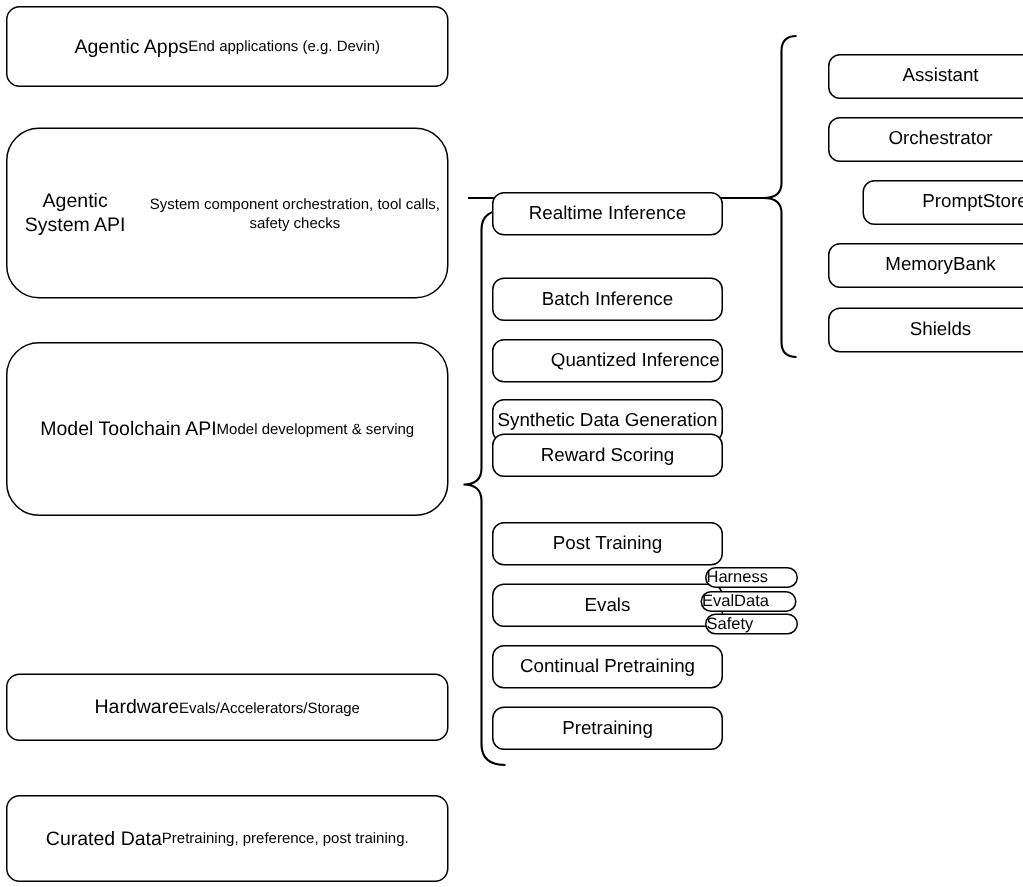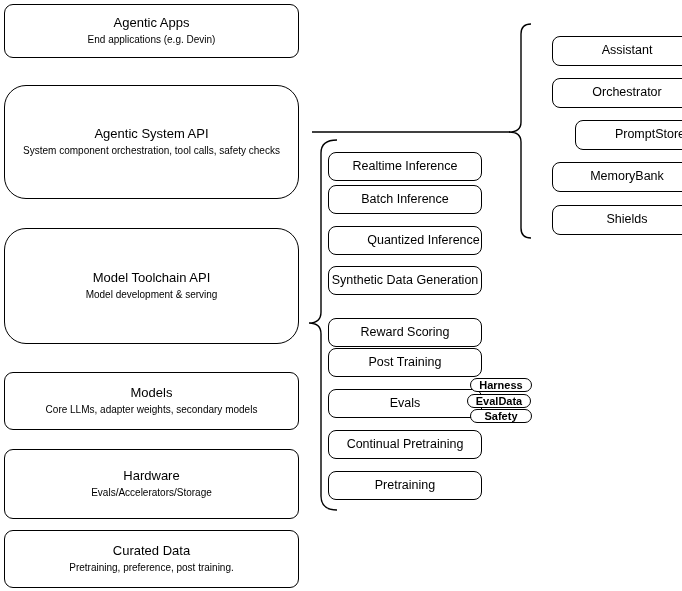--- a/index.html
+++ b/index.html
@@ -23,64 +23,62 @@
     width: 682px;
     height: 591px;
     pointer-events: none;
   }
   .node {
     position: absolute;
     box-sizing: border-box;
     background: #ffffff;
     border: 1.4px solid #000000;
     display: flex;
-    flex-direction: column;
     align-items: center;
     justify-content: center;
     text-align: center;
     line-height: 1.25;
   }
   .node .title   { font-size: 13px; }
   .node .subtitle{ font-size: 10px; margin-top: 3px; }
   .node .label   { font-size: 12.5px; }
 
   
   .lb { left: 4px; width: 295px; border-radius: 9px; }
   .lb1 { top: 4px;   height: 54px;  }
   .lb2 { top: 85px;  height: 114px; border-radius: 22px; }
   .lb3 { top: 228px; height: 116px; border-radius: 22px; }
   .lb4 { top: 372px; height: 58px;  }
-  .lb5 { top: 449px; height: 70px;  }
+  .lb5 { top: 449px; height: 45px;  }
   .lb6 { top: 530px; height: 58px;  }
 
   
   .mb { left: 328px; width: 154px; height: 29px; border-radius: 8px; }
-  .mb1 { top: 128px; margin-top: 24px; }
+  .mb1 { top: 128px; }
   .mb2 { top: 185px; }
   .mb3 { top: 226px; padding-left: 37px; }
   .mb4 { top: 266px; }
-  .mb5 { top: 318px; text-align: center; }
+  .mb5 { top: 289px; text-align: center; }
   .mb6 { top: 348px; }
   .mb7 { top: 389px; }
   .mb8 { top: 430px; }
   .mb9 { top: 471px; }
 
   
   .pill {
     position: absolute;
     box-sizing: border-box;
     background: #ffffff;
     border: 1.3px solid #000000;
     border-radius: 8px;
     font-size: 11px;
     display: flex;
     align-items: center;
-    justify-content: center;
+    justify-content: flex-start;
     z-index: 3;
-    font-weight: bold;
   }
   .pill1 { left: 470px; top: 378px; width: 62px; height: 14px; }
   .pill2 { left: 467px; top: 394px; width: 64px; height: 14px; }
   .pill3 { left: 470px; top: 409px; width: 62px; height: 14px; }
 
   
   .rb { left: 552px; width: 150px; height: 30px; border-radius: 8px; }
   .rb1 { top: 36px; }
   .rb2 { top: 78px; }
   .rb3 { top: 120px; margin-left: 23px; }
@@ -105,24 +103,20 @@
     <div class="title">Agentic Apps</div>
     <div class="subtitle">End applications (e.g. Devin)</div>
   </div>
   <div class="node lb lb2">
     <div class="title">Agentic System API</div>
     <div class="subtitle">System component orchestration, tool calls, safety checks</div>
   </div>
   <div class="node lb lb3">
     <div class="title">Model Toolchain API</div>
     <div class="subtitle">Model development &amp; serving</div>
-  </div>
-  <div class="node lb lb4">
-    <div class="title">Models</div>
-    <div class="subtitle">Core LLMs, adapter weights, secondary models</div>
   </div>
   <div class="node lb lb5">
     <div class="title">Hardware</div>
     <div class="subtitle">Evals/Accelerators/Storage</div>
   </div>
   <div class="node lb lb6">
     <div class="title">Curated Data</div>
     <div class="subtitle">Pretraining, preference, post training.</div>
   </div>
 

